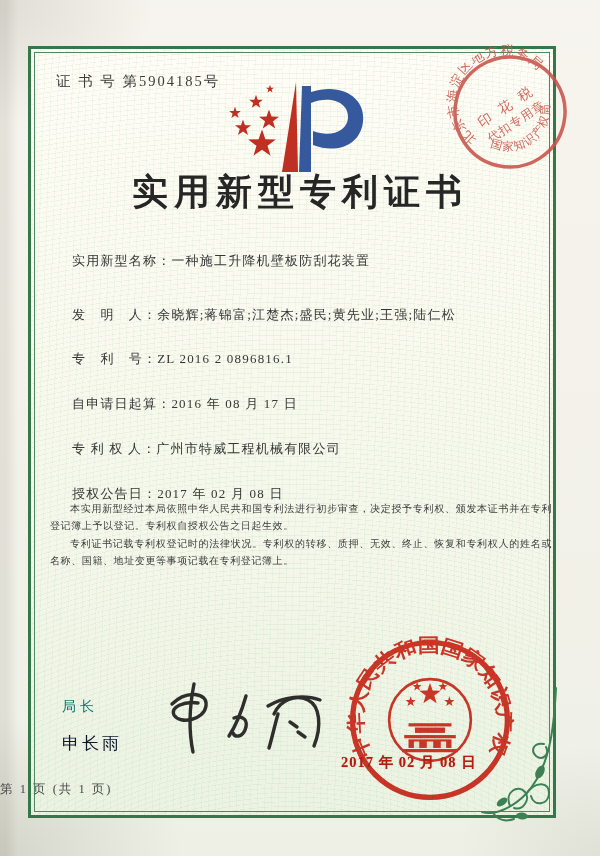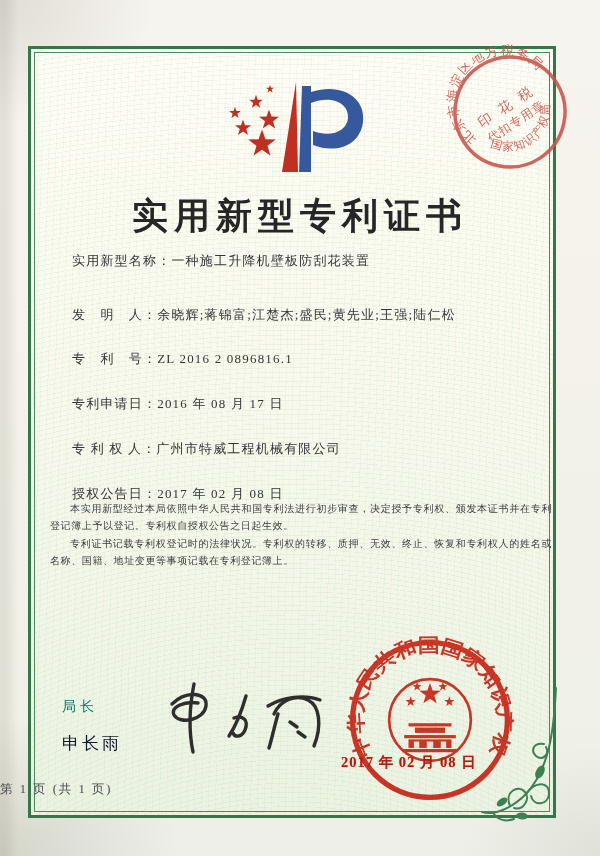--- a/index.html
+++ b/index.html
@@ -33,21 +33,21 @@
   .cert-number {
     position:absolute; left:56px; top:72px;
     font-size:14.5px; letter-spacing:2px; color:#3c3c3c;
   }
 
   .logo { position:absolute; left:212px; top:80px; width:176px; height:96px; }
 
   .title {
     position:absolute; left:0; top:168px; width:100%;
     text-align:center; font-size:36px; font-weight:700;
-    letter-spacing:6px; color:#262626;margin-top:24px;
+    letter-spacing:6px; color:#262626;
   }
 
   .fields { position:absolute; left:58px; top:0; width:470px; }
   .field-row { position:absolute; left:14px; white-space:nowrap; font-size:13px; color:#363636; letter-spacing:1.2px; }
   .field-row .lbl { color:#363636; }
   .row-0 { top:252px; } .row-1 { top:306px; } .row-2 { top:350px; }
   .row-3 { top:395px; } .row-4 { top:440px; } .row-5 { top:485px; }
 
   .body-text {
     position:absolute; left:50px; top:500px; width:502px;
@@ -80,20 +80,21 @@
 </style>
 </head>
 <body>
 
 <div class="sheet">
 
   <div class="frame">
     <div class="frame-inner"></div>
   </div>
 
+  <div class="cert-number">证 书 号 第5904185号</div>
 
   <svg class="logo" viewBox="0 0 176 96">
     <defs>
       <polygon id="star" points="0,-10 2.35,-3.24 9.51,-3.09 3.8,1.24 5.88,8.09 0,4 -5.88,8.09 -3.8,1.24 -9.51,-3.09 -2.35,-3.24"></polygon>
     </defs>
     <polygon points="84,2 70,92 86,92" fill="#bf2f22"></polygon>
     <polygon points="90,6 87,92 99,92 99,6" fill="#36599e"></polygon>
     <path d="M99,12 C130,2 154,18 151,42 C148,66 124,74 101,65 L101,51 C119,58 135,51 136,38 C137,23 119,15 99,23 Z" fill="#36599e"></path>
     <g fill="#bf2f22">
       <use href="#star" transform="translate(50,64) scale(1.45)"></use>
@@ -127,21 +128,21 @@
     <div class="field-row row-0">
       <span class="lbl">实用新型名称：</span><span class="val">一种施工升降机壁板防刮花装置</span>
     </div>
     <div class="field-row row-1">
       <span class="lbl">发　明　人：</span><span class="val">余晓辉;蒋锦富;江楚杰;盛民;黄先业;王强;陆仁松</span>
     </div>
     <div class="field-row row-2">
       <span class="lbl">专　利　号：</span><span class="val">ZL 2016 2 0896816.1</span>
     </div>
     <div class="field-row row-3">
-      <span class="lbl">专利申请日：</span><span class="val">2016 年 08 月 17 日</span>
+      <span class="lbl">自申请日起算：</span><span class="val">2016 年 08 月 17 日</span>
     </div>
     <div class="field-row row-4">
       <span class="lbl">专 利 权 人：</span><span class="val">广州市特威工程机械有限公司</span>
     </div>
     <div class="field-row row-5">
       <span class="lbl">授权公告日：</span><span class="val">2017 年 02 月 08 日</span>
     </div>
   </div>
 
   <div class="body-text">

